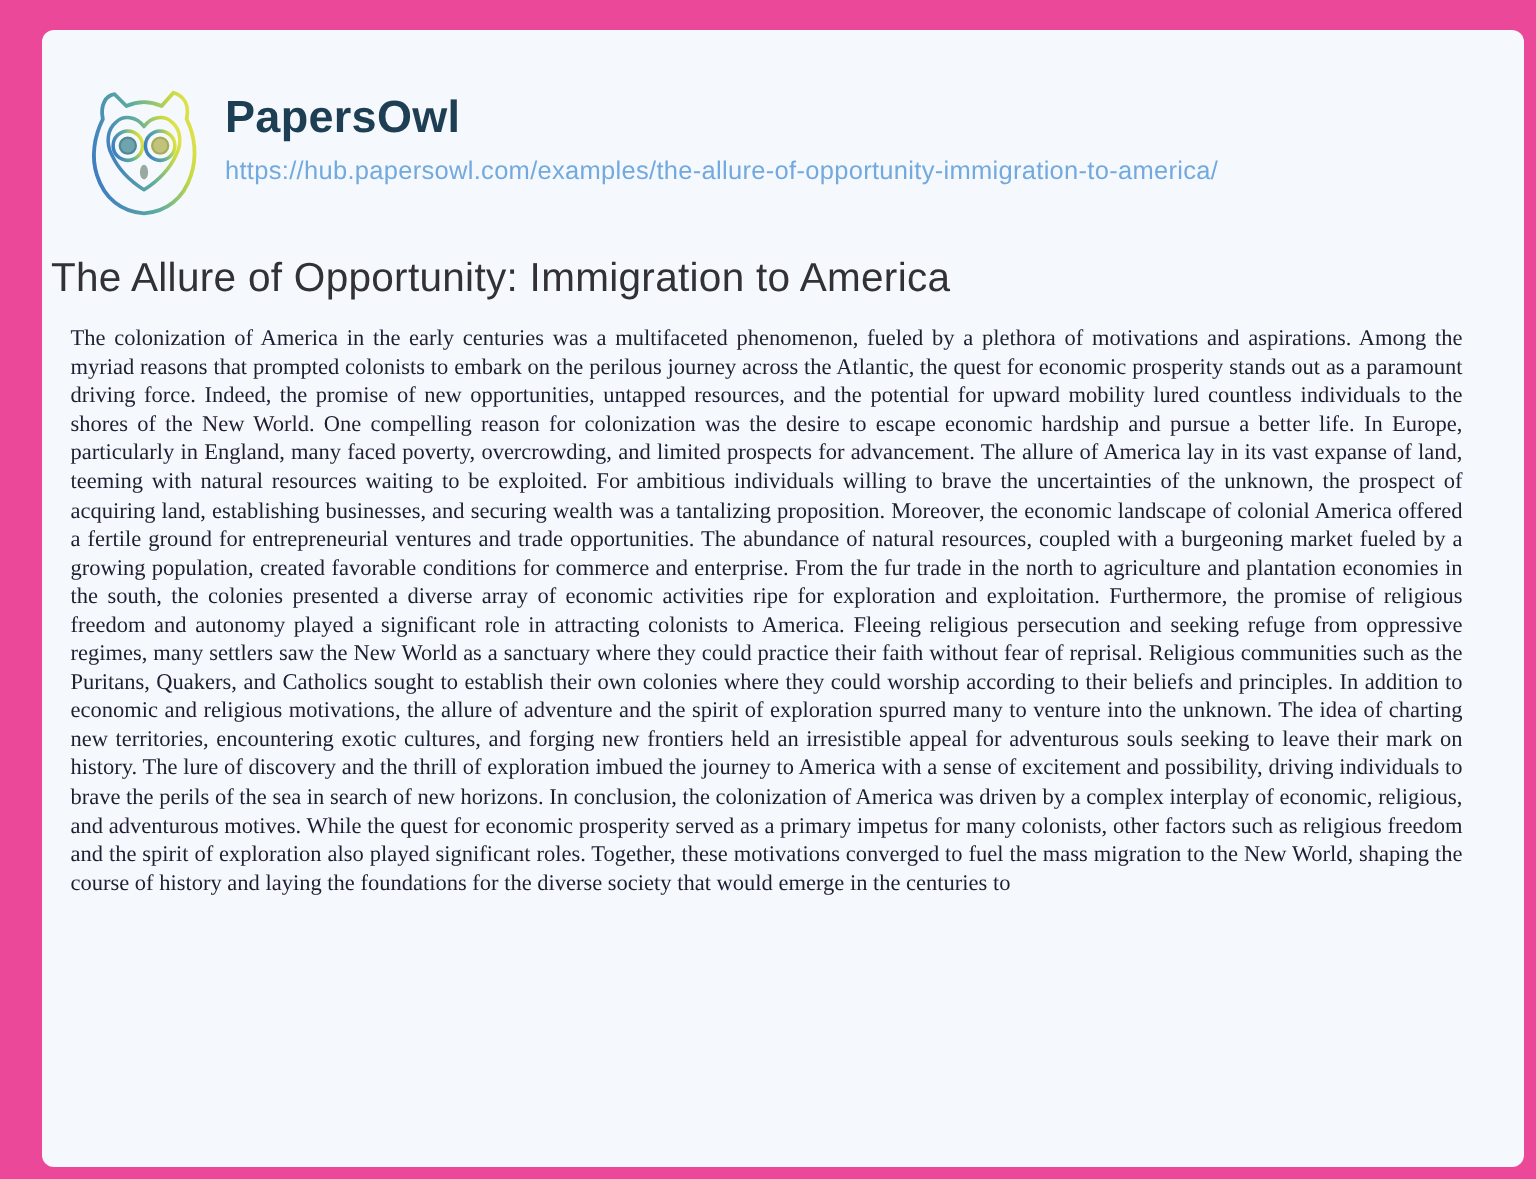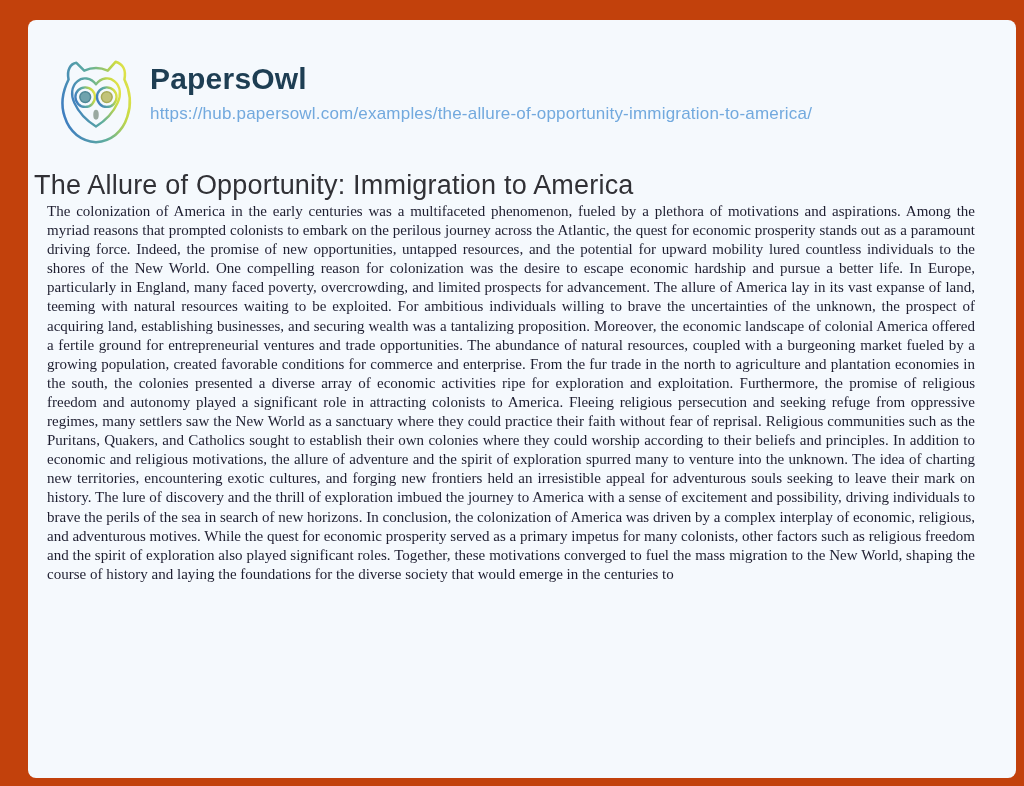--- a/index.html
+++ b/index.html
@@ -6,21 +6,21 @@
   html, body { width: 1024px; height: 786px; }
   body {
     font-family: "Liberation Sans", sans-serif;
     background: #dce6f5;
     position: relative;
     overflow: hidden;
   }
   .page {
     position: absolute;
     inset: 0;
-    background: #c2410c;
+    background: #ec4899;
   }
   .card {
     position: absolute;
     left: 28px;
     top: 20px;
     width: 988px;
     height: 758px;
     background: #f5f9fd;
     border-radius: 8px;
   }
@@ -63,21 +63,21 @@
     left: 6px;
     top: 150px;
     font-size: 27px;
     font-weight: 400;
     color: #313136;
     letter-spacing: 0.2px;
   }
   .body-text {
     position: absolute;
     left: 19px;
-    top: 182px;
+    top: 197px;
     width: 928px;
     font-family: "Liberation Serif", serif;
     font-size: 15px;
     line-height: 19.1px;
     color: #1e1e30;
     text-align: justify;
   }
 </style>
 </head>
 <body>

